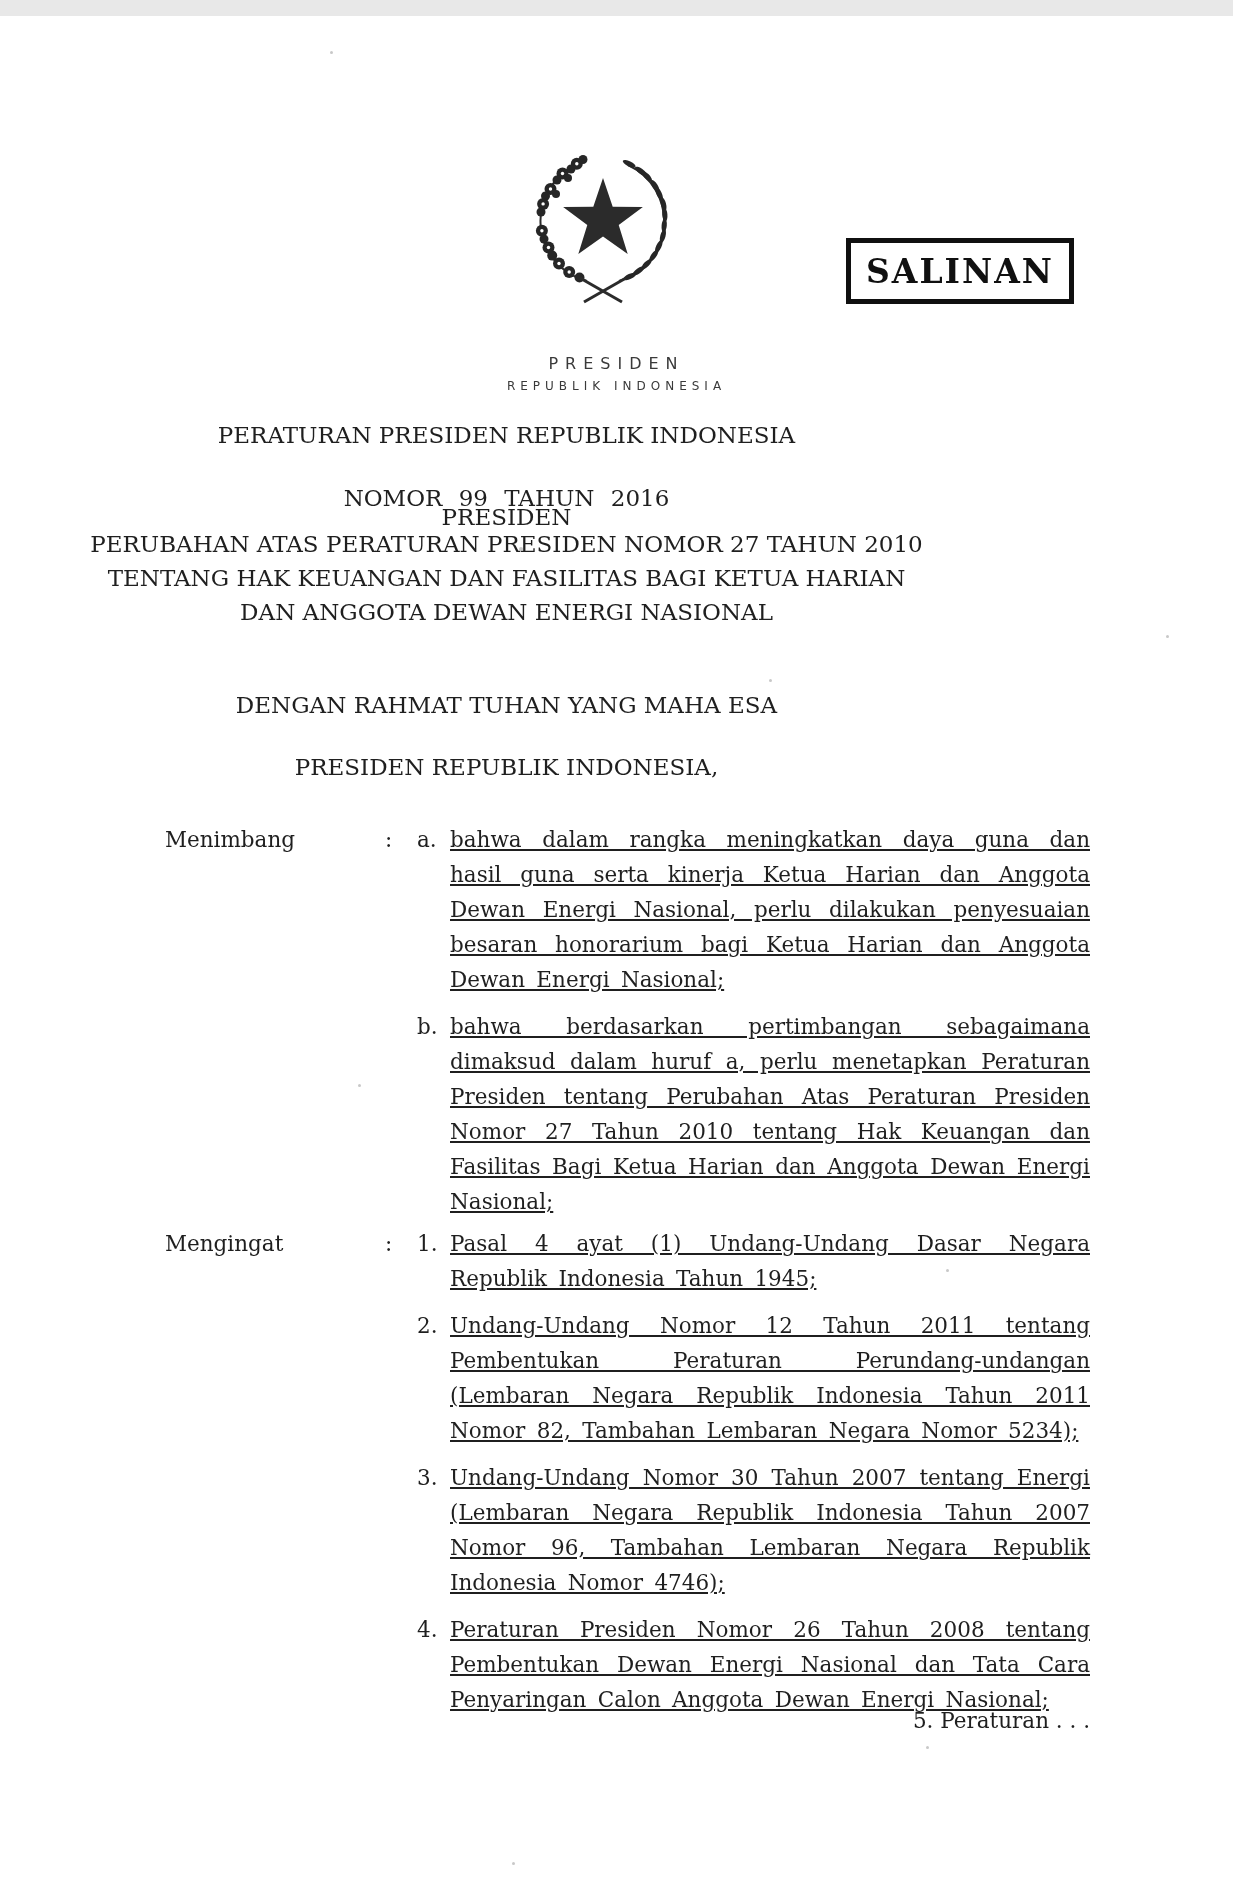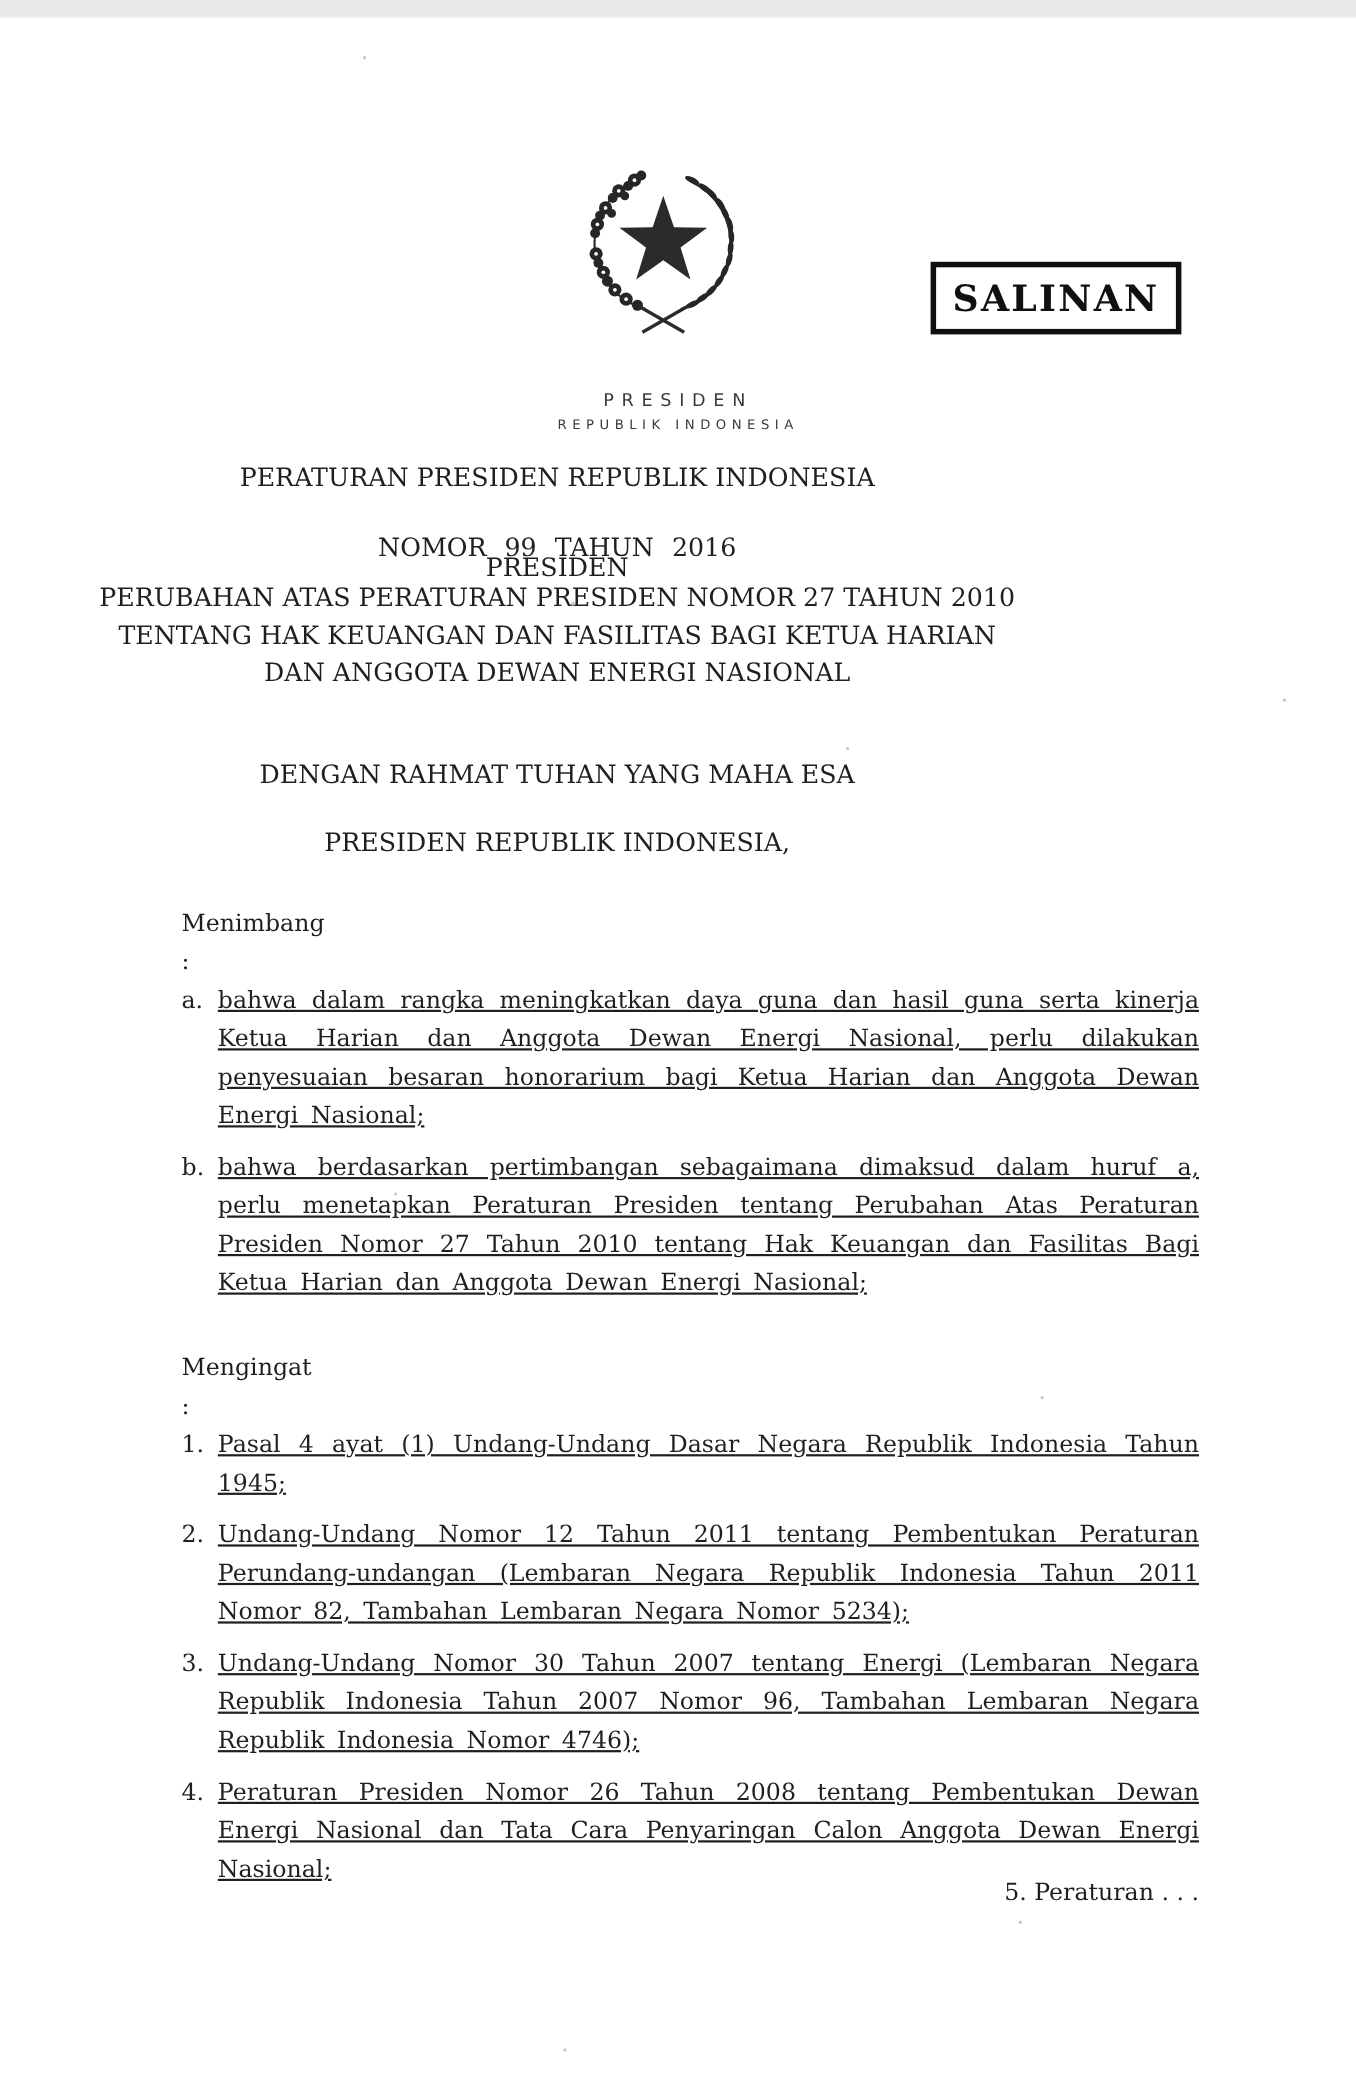--- a/index.html
+++ b/index.html
@@ -32,21 +32,21 @@
   .h{position:absolute;left:0;width:1013px;text-align:center;font-size:23px;white-space:nowrap;}
   .h-title{top:406px;}
   .h-nomor{top:469px;word-spacing:9px;}
   .h-tentang{top:488px;}
   .h-subject{top:511px;white-space:normal;line-height:34px;}
   .h-invocation{top:676px;}
   .h-authority{top:738px;}
   
   .clause{
     position:absolute;left:165px;width:925px;display:flex;
-    font-size:21.5px;line-height:35px;flex-direction:column;
+    font-size:21.5px;line-height:35px;
   }
   .clause-menimbang{top:806px;}
   .clause-mengingat{top:1210px;}
   .clabel{width:220px;flex:none;}
   .ccolon{width:32px;flex:none;text-align:left;}
   .citems{flex:1;}
   .item{display:flex;margin-bottom:12px;}
   .item:last-child{margin-bottom:0;}
   .marker{width:33px;flex:none;}
   .itext{flex:1;text-align:justify;word-spacing:4.5px;text-decoration:underline;}

